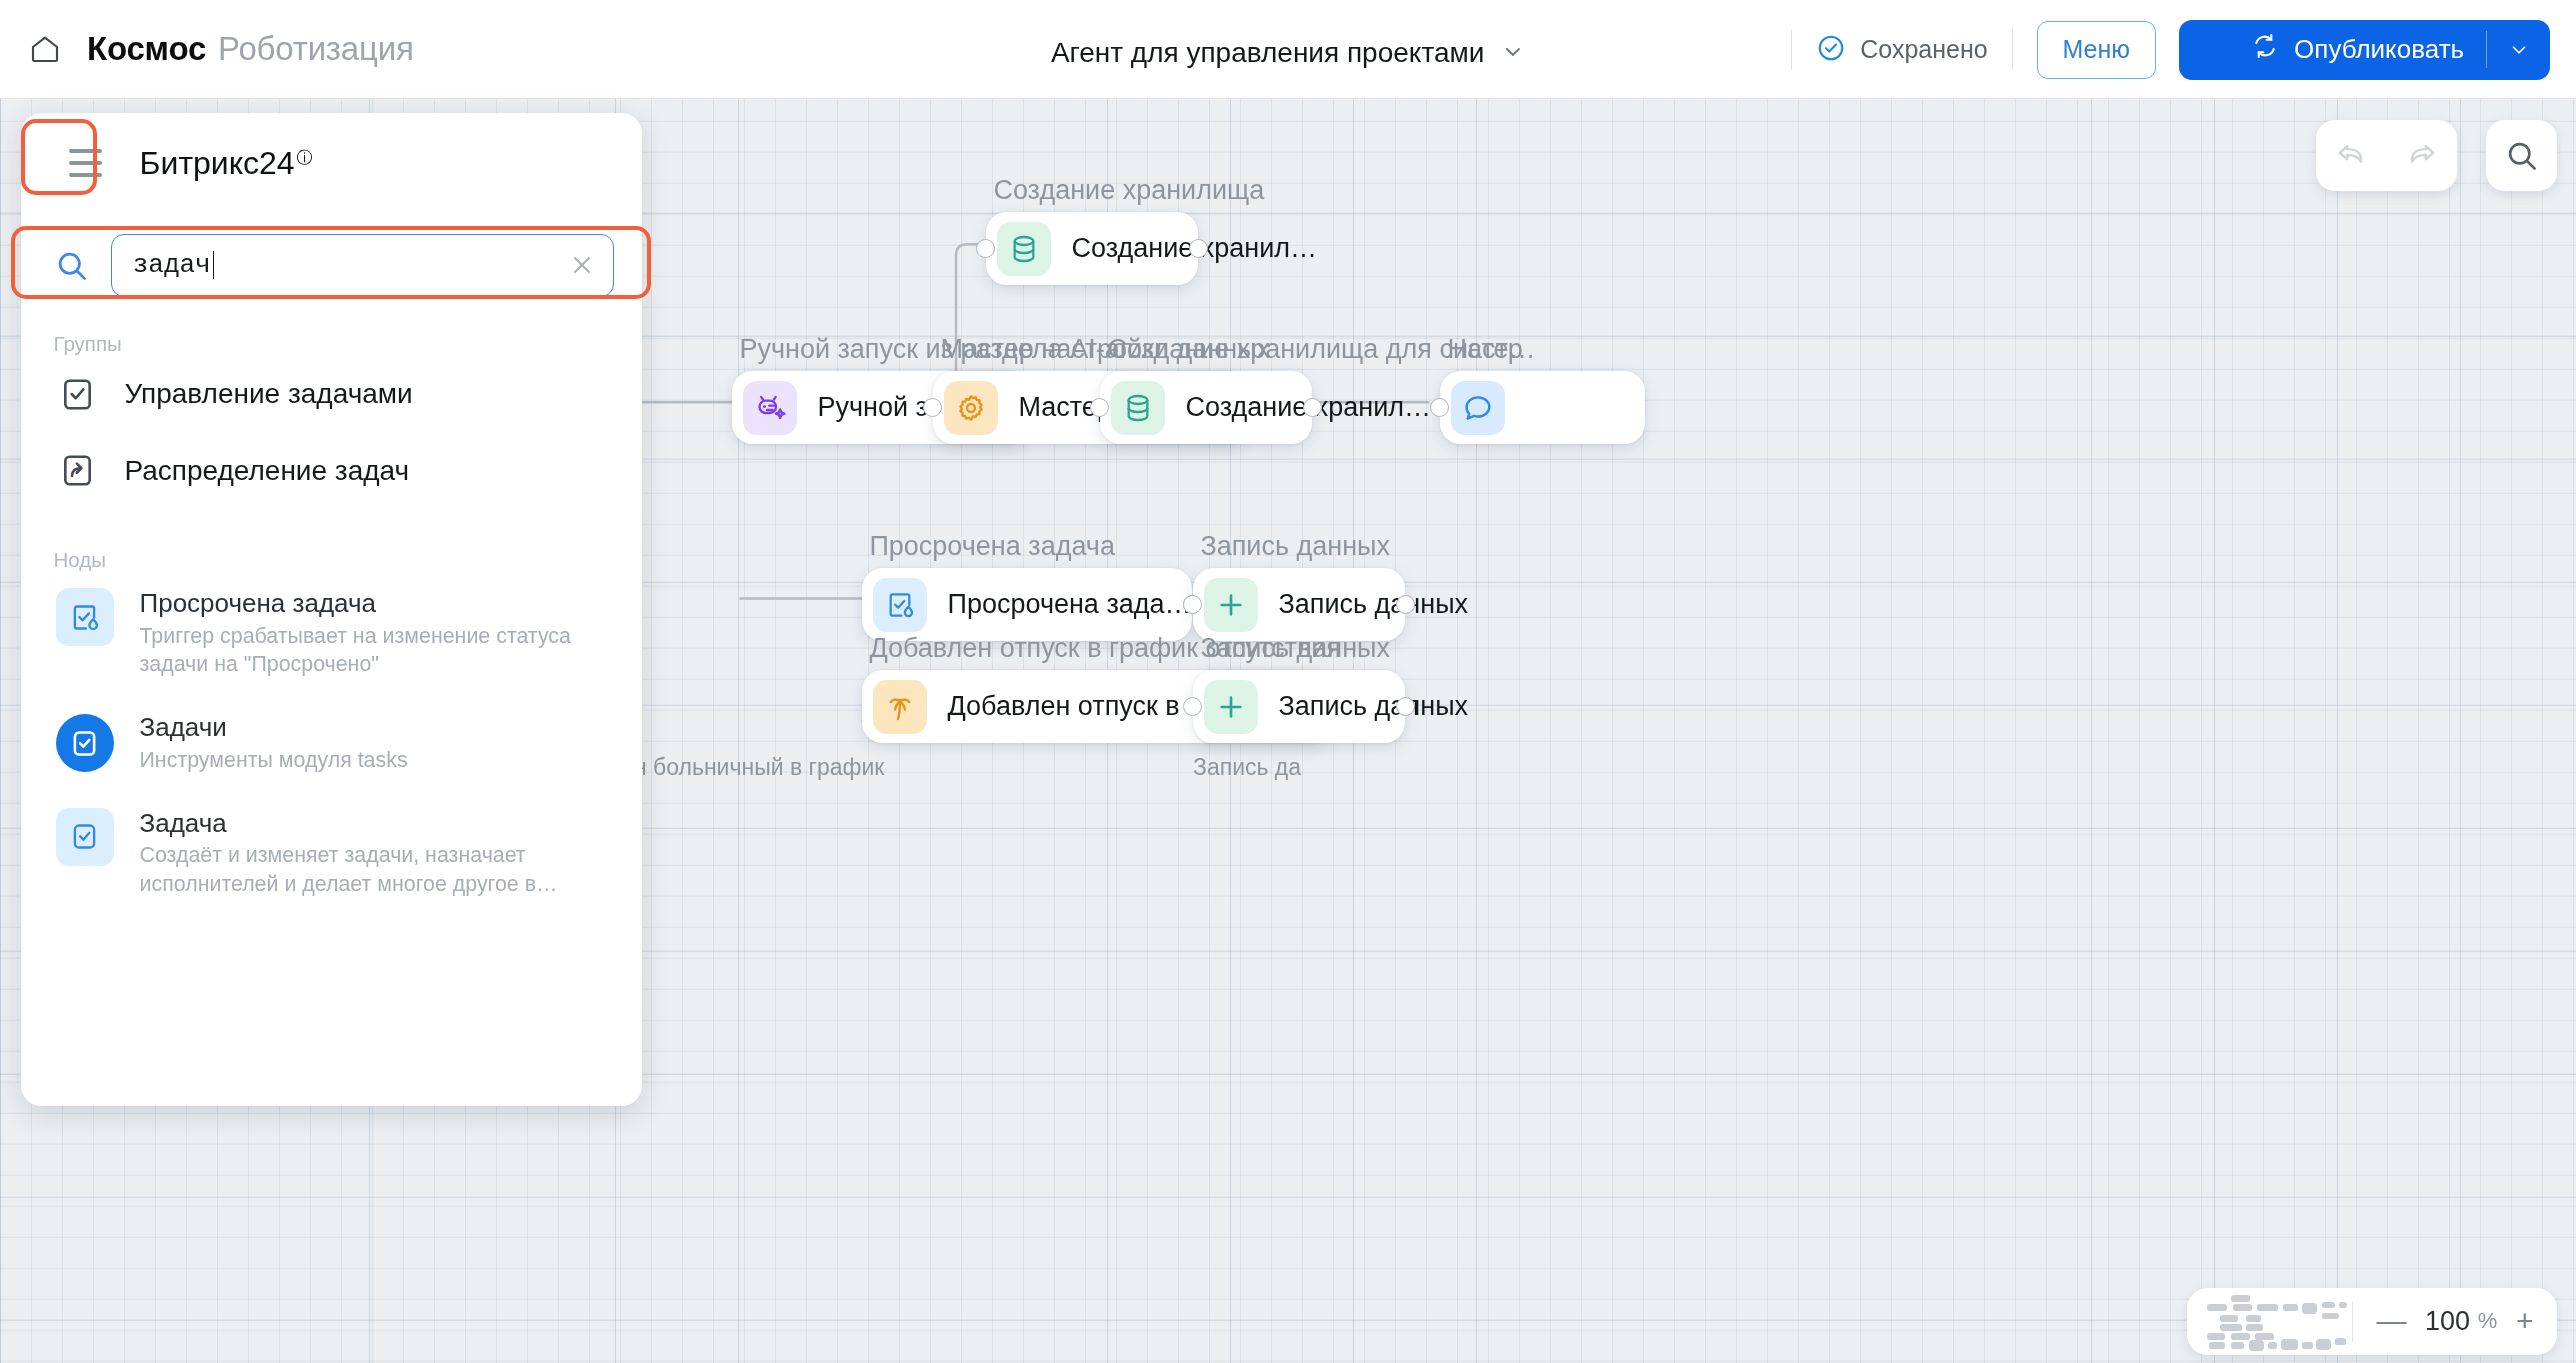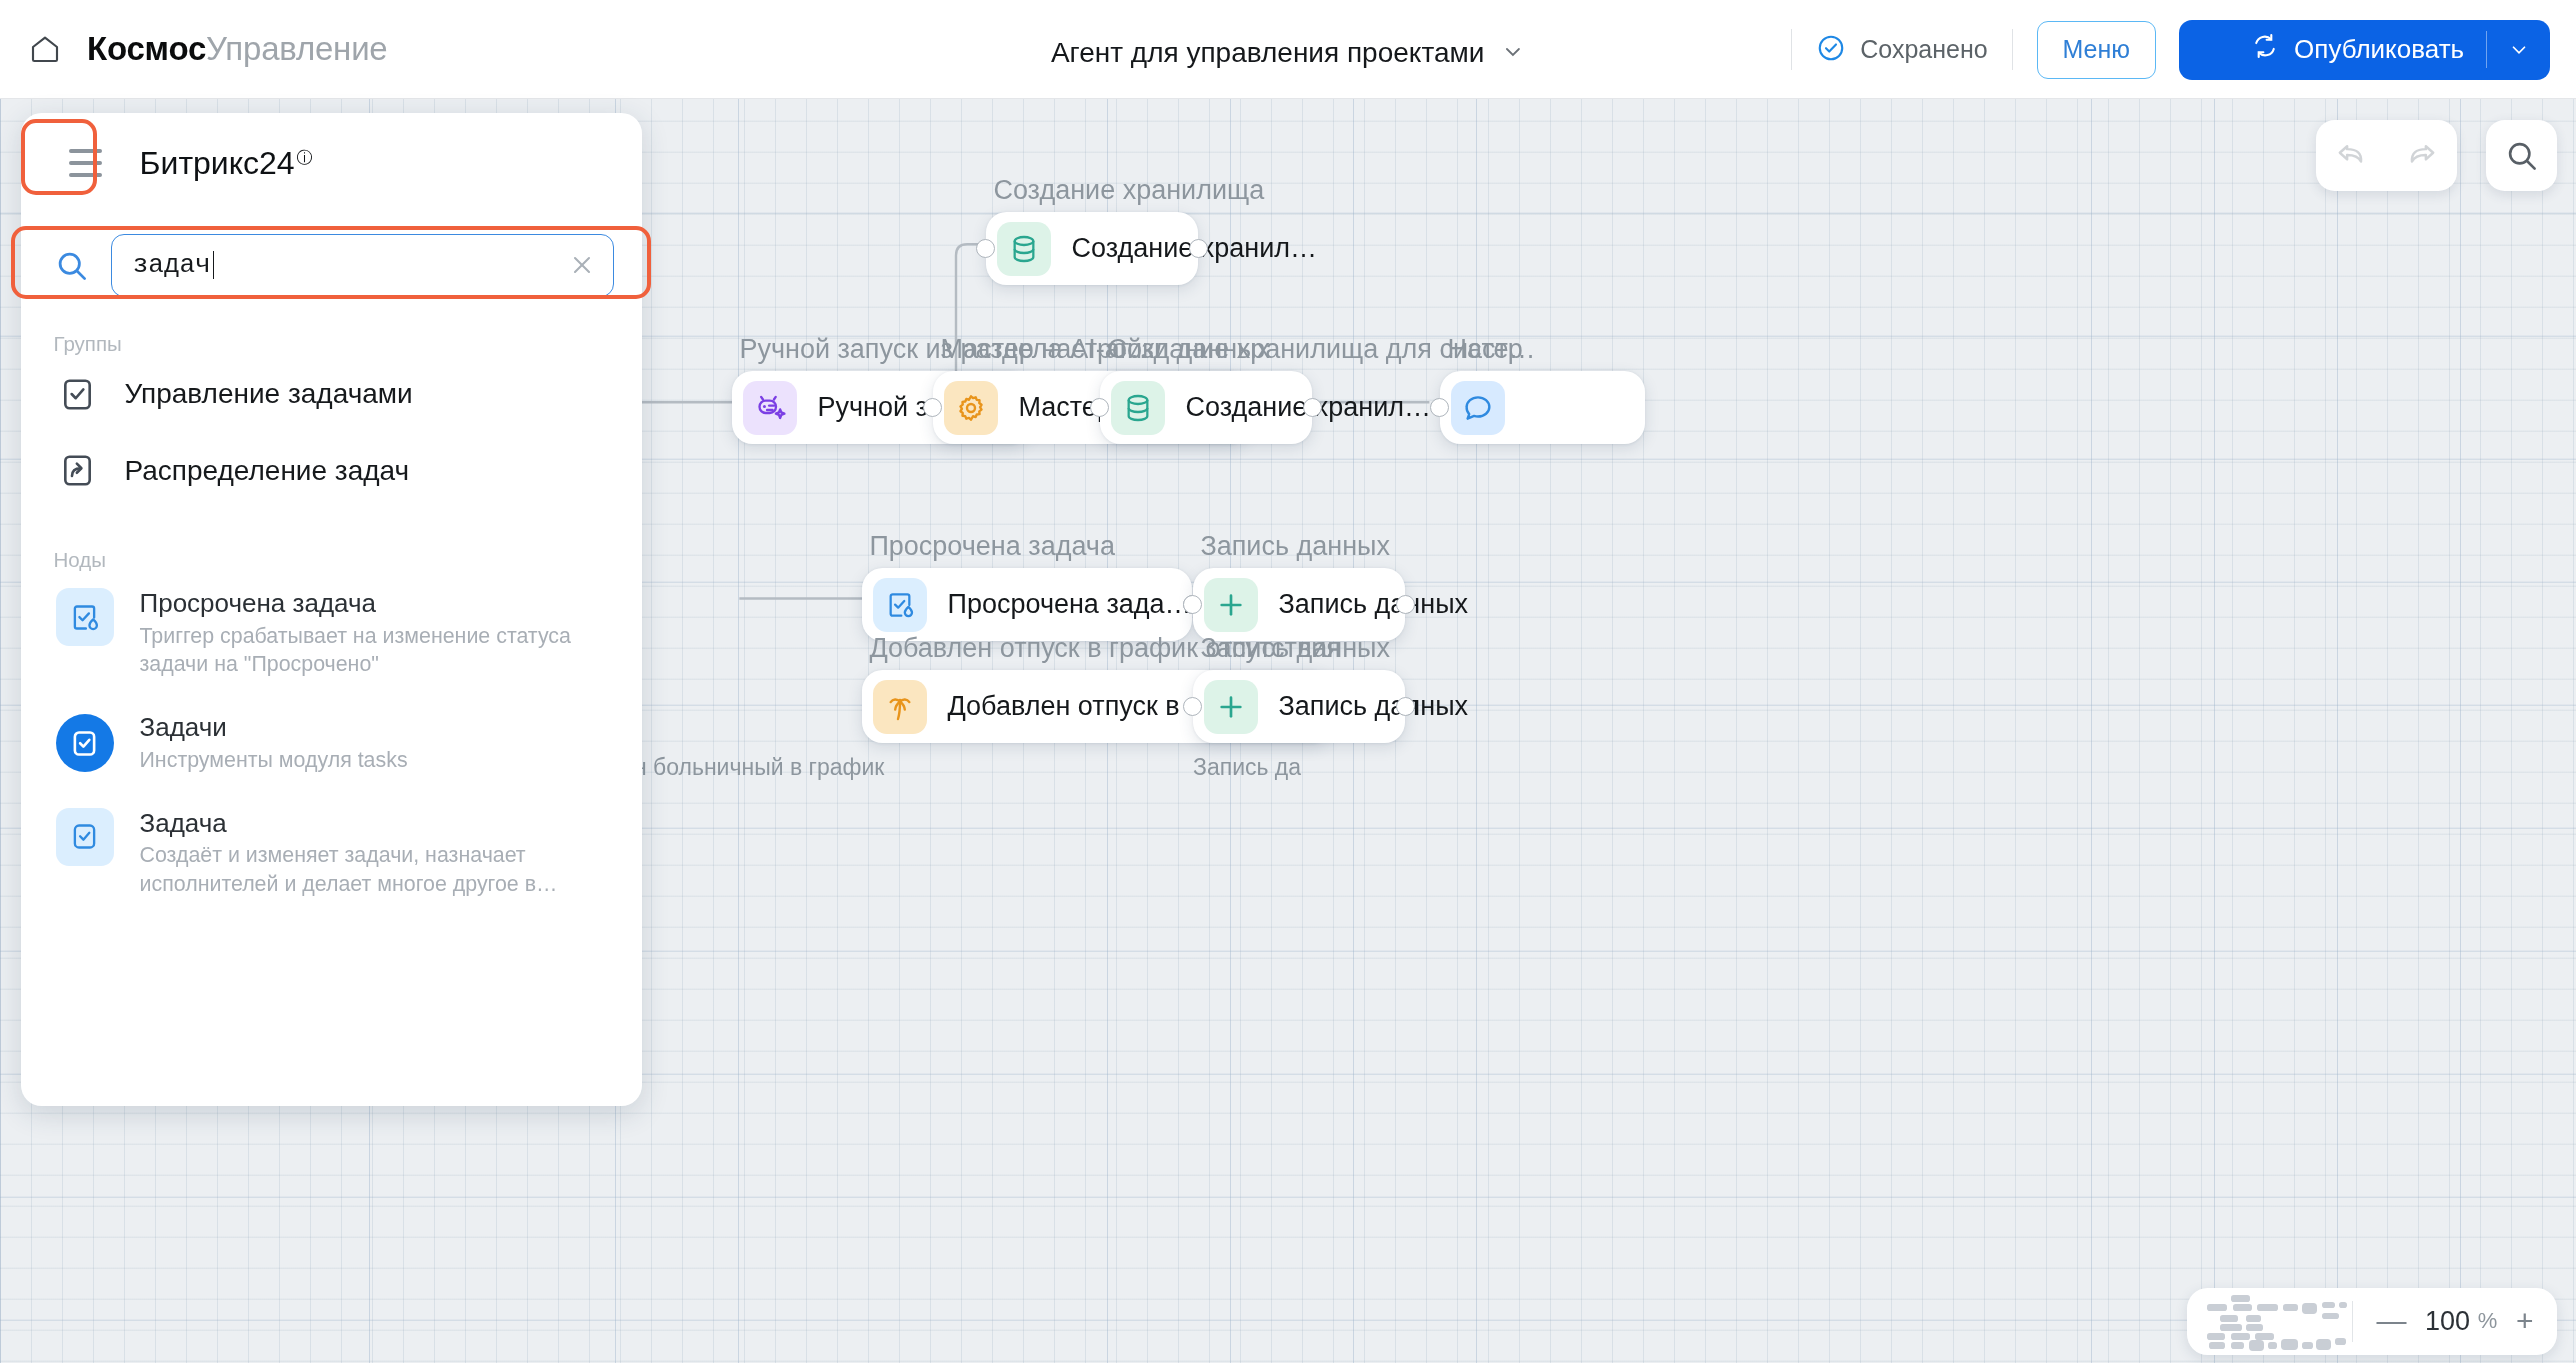--- a/index.html
+++ b/index.html
@@ -14,21 +14,21 @@
   .topbar {
     position: absolute; top: 0; left: 0;
     width: 2576px; height: 99px;
     background: #fff;
     border-bottom: 0.9px solid #e4e6e9;
     display: flex; align-items: center;
     z-index: 40;
   }
   .home-icon { margin-left: 26px; width: 37px; height: 37px;
     display: flex; align-items: center; justify-content: center; cursor: pointer; }
-  .brand { margin-left: 24px; font-size: 33px; display: flex; align-items: baseline; }
+  .brand { margin-left: 24px; font-size: 33px; display: flex; align-items: baseline; gap: 12px; }
   .brand-main { font-weight: 700; color: #0b0c0d; letter-spacing: -0.2px; }
   .brand-sub { font-weight: 400; color: #9fa5ab; letter-spacing: -0.2px; }
 
   .tb-center {
     position: absolute; left: 50%; transform: translateX(-50%);
     display: flex; align-items: center; gap: 16.7px; cursor: pointer; margin-top: 8px;
   }
   .tb-title { font-size: 28px; color: #15181b; font-weight: 400; white-space: nowrap; }
   .chev { color: #6b7177; }
 
@@ -218,21 +218,21 @@
 <body>
 
 <div class="topbar">
   <div class="home-icon">
     <svg width="32" height="32" viewBox="0 0 24 24" fill="none" stroke="#41474d" stroke-width="1.6" stroke-linejoin="round">
       <path d="M3 10.5 12 3.5l9 7V20a1 1 0 0 1-1 1H4a1 1 0 0 1-1-1z"></path>
     </svg>
   </div>
   <div class="brand">
     <span class="brand-main">Космос</span>
-    <span class="brand-sub">Управление</span>
+    <span class="brand-sub">Роботизация</span>
   </div>
 
   <div class="tb-center">
     <span class="tb-title">Агент для управления проектами</span>
     <span class="chev">
       <svg width="24" height="24" viewBox="0 0 24 24" fill="none" stroke="#6b7177" stroke-width="1.8" stroke-linecap="round">
           <path d="M6 9l6 6 6-6"></path>
         </svg>
     </span>
   </div>

